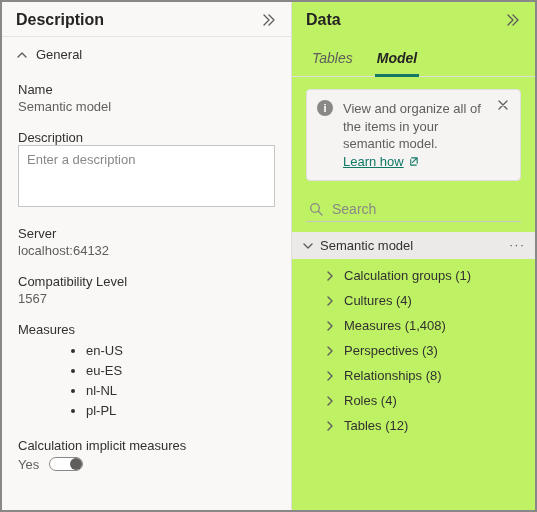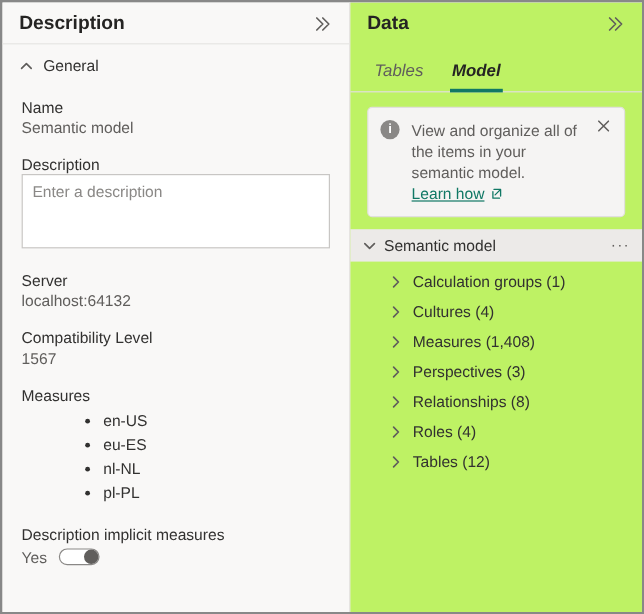--- a/index.html
+++ b/index.html
@@ -89,21 +89,21 @@
       <div class="label">Measures</div>
       <ul class="cultures">
           <li>en-US</li>
           <li>eu-ES</li>
           <li>nl-NL</li>
           <li>pl-PL</li>
         </ul>
     </div>
 
     <div>
-      <div class="label">Description implicit measures</div>
+      <div class="label">Calculation implicit measures</div>
       <div class="toggle-row">
         <span class="value" style="margin:0">Yes</span>
         <div class="toggle">
           <div class="knob"></div>
         </div>
       </div>
     </div>
   </div>
 </div>
 
@@ -136,20 +136,29 @@
           </svg>
       </span>
     </a>
     <div class="close-icon">
       <svg width="14" height="14" viewBox="0 0 14 14">
           <path d="M3 3l8 8M11 3l-8 8" stroke="#605e5c" stroke-width="1.3" stroke-linecap="round"></path>
         </svg>
     </div>
   </div>
 
+  <div class="search">
+    <span>
+      <svg width="16" height="16" viewBox="0 0 16 16">
+          <circle cx="7" cy="7" r="4.3" stroke="#8a8886" stroke-width="1.3" fill="none"></circle>
+          <path d="M10.5 10.5L14 14" stroke="#8a8886" stroke-width="1.3" stroke-linecap="round"></path>
+        </svg>
+    </span>
+    <input type="text" placeholder="Search" style="">
+  </div>
 
   <div class="tree-root">
     <span class="chev">
       <svg width="12" height="12" viewBox="0 0 12 12">
           <path d="M2 4l4 4 4-4" stroke="#605e5c" stroke-width="1.4" fill="none" stroke-linecap="round" stroke-linejoin="round"></path>
         </svg>
     </span>
     <span>Semantic model</span>
     <span class="more">···</span>
   </div>

